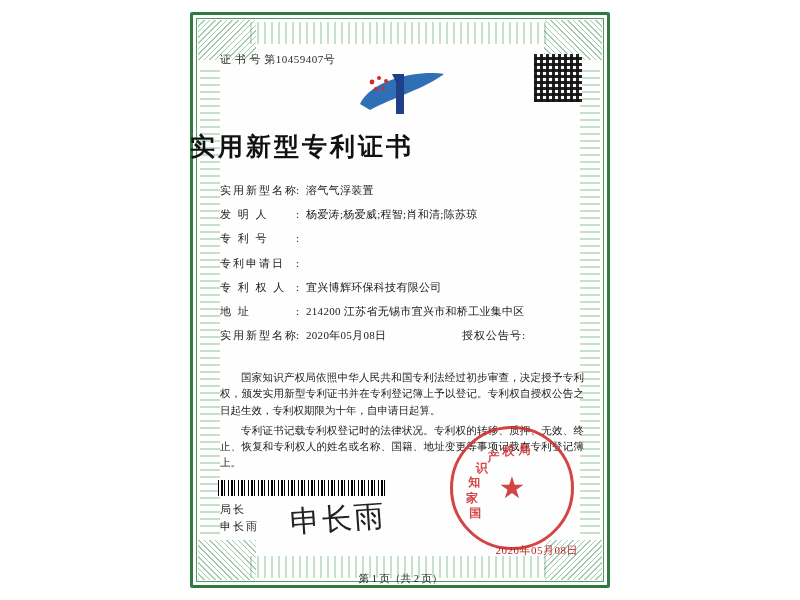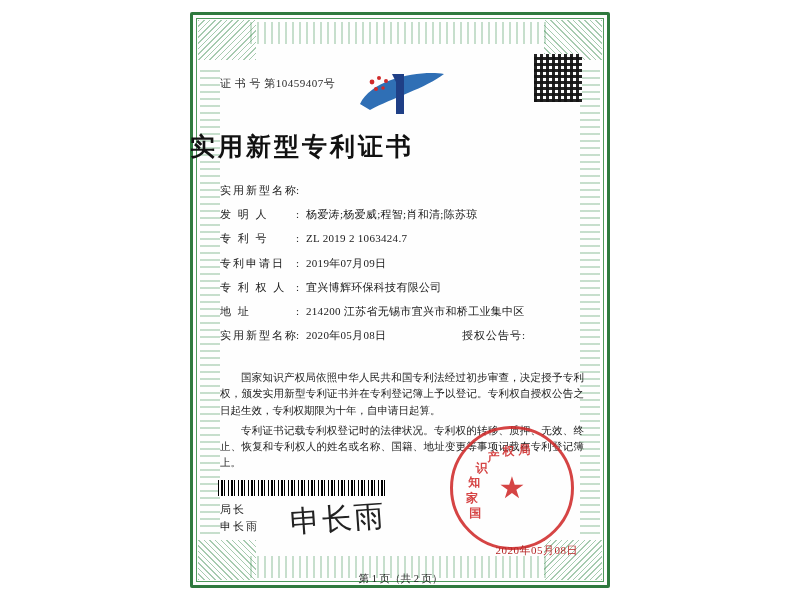--- a/index.html
+++ b/index.html
@@ -64,21 +64,21 @@
     width: 20px;
     background:
       repeating-linear-gradient(0deg, rgba(70,150,90,0.30) 0 2px, transparent 2px 7px);
   }
   .edge-left { left: 10px; }
   .edge-right { right: 10px; }
 
   .serial {
     position: absolute;
     left: 30px;
-    top: 64px;
+    top: 40px;
     font-size: 11px;
     color: #2a2a2a;
     letter-spacing: 0.5px;
   }
   .qr {
     position: absolute;
     right: 28px;
     top: 42px;
     width: 48px;
     height: 48px;
@@ -276,35 +276,34 @@
         </g>
       </svg>
     </div>
 
     <div class="title">实用新型专利证书</div>
 
     <div class="fields">
       <div class="field-row">
         <span class="field-label">实用新型名称</span>
         <span class="field-colon">:</span>
+        <span class="field-value">溶气气浮装置</span>
       </div>
       <div class="field-row">
         <span class="field-label">发 明 人</span>
         <span class="field-colon">:</span>
         <span class="field-value">杨爱涛;杨爱威;程智;肖和清;陈苏琼</span>
       </div>
       <div class="field-row">
         <span class="field-label">专 利 号</span>
         <span class="field-colon">:</span>
-        <span class="field-value">ZL 2019 2 1063424.7</span>
       </div>
       <div class="field-row">
         <span class="field-label">专利申请日</span>
         <span class="field-colon">:</span>
-        <span class="field-value">2019年07月09日</span>
       </div>
       <div class="field-row">
         <span class="field-label">专 利 权 人</span>
         <span class="field-colon">:</span>
         <span class="field-value">宜兴博辉环保科技有限公司</span>
       </div>
       <div class="field-row">
         <span class="field-label">地 址</span>
         <span class="field-colon">:</span>
         <span class="field-value">214200 江苏省无锡市宜兴市和桥工业集中区</span>

